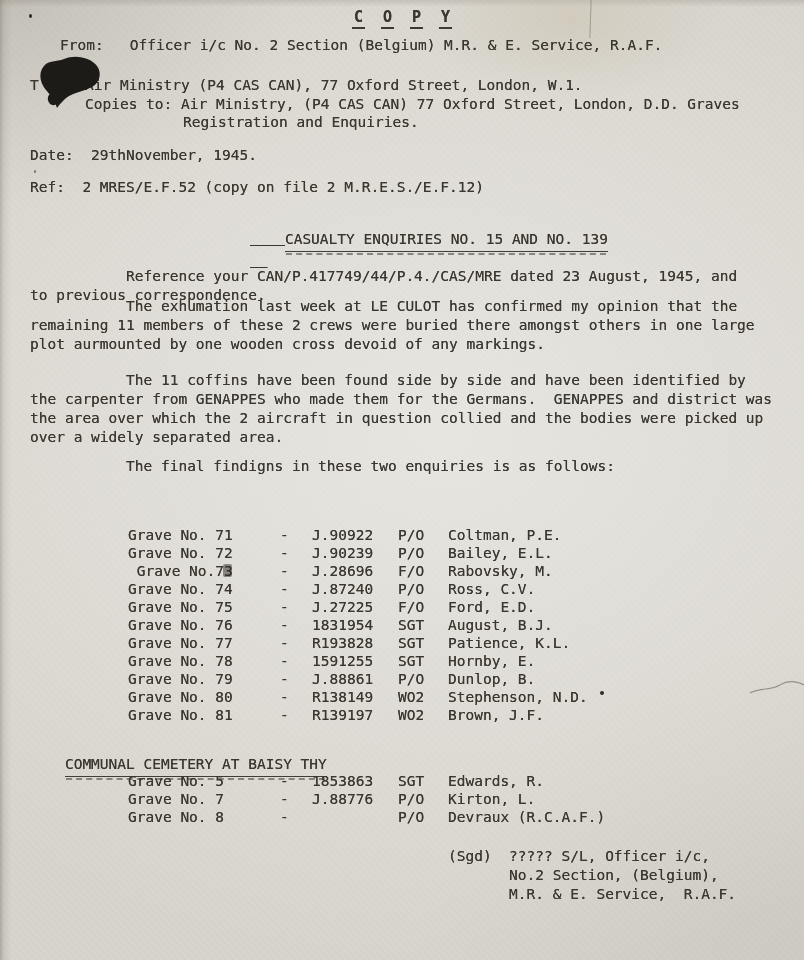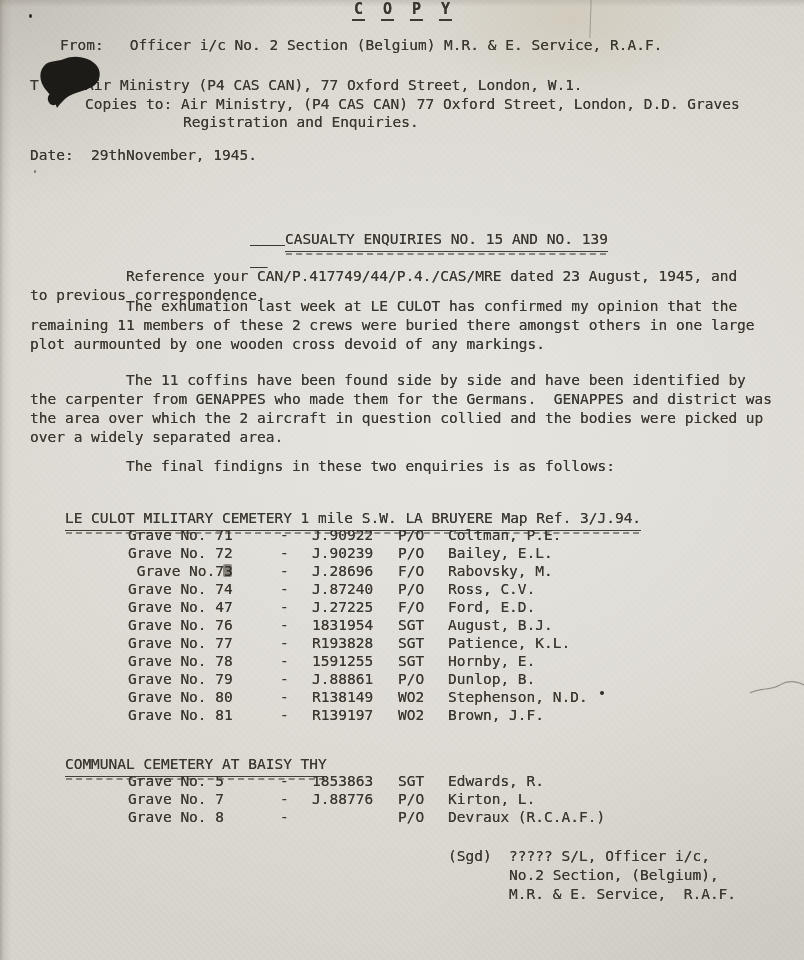--- a/index.html
+++ b/index.html
@@ -12,21 +12,21 @@
       radial-gradient(900px 700px at 55% 45%, rgba(249,248,244,0.50), transparent 78%),
       radial-gradient(420px 300px at 0% 0%, rgba(146,140,128,0.28), transparent 70%),
       radial-gradient(520px 420px at 100% 100%, rgba(160,154,142,0.16), transparent 75%),
       repeating-linear-gradient(47deg, rgba(80,76,66,0.018) 0 2px, transparent 2px 5px),
       linear-gradient(90deg, rgba(104,98,88,0.38) 0px, rgba(104,98,88,0.12) 4px, transparent 11px),
       linear-gradient(180deg, rgba(104,98,88,0.22) 0px, transparent 7px),
       #d7d4cd;
   }
   .t{position:absolute;white-space:pre-wrap;line-height:19px;
      text-shadow:0 0 0.6px rgba(52,49,41,0.8);}
-  .copy-title{position:absolute;top:0;left:0;right:0;text-align:center;}
+  .copy-title{position:absolute;top:8px;left:0;right:0;text-align:center;}
   .copy-letter{display:inline-block;margin:0 8px;padding:0 2px 1px;
      border-bottom:2px solid #3d3a32;font-weight:bold;font-size:15px;
      text-shadow:0 0 0.6px rgba(52,49,41,0.8);}
   .ul2{display:inline-block;border-bottom:1px solid #403d35;padding-bottom:2px;position:relative;}
   .ul2::after{content:"";position:absolute;left:1px;right:2px;bottom:-4px;
      border-bottom:2px dashed rgba(64,61,53,0.55);}
   .grave-table{position:absolute;left:128px;}
   .grow{display:grid;grid-template-columns:152px 32px 86px 50px auto;
      line-height:18px;white-space:pre;position:relative;
      text-shadow:0 0 0.6px rgba(52,49,41,0.8);}
@@ -49,56 +49,54 @@
   <div class="copy-title">
     <span class="copy-letter">C</span><span class="copy-letter">O</span><span class="copy-letter">P</span><span class="copy-letter">Y</span>
   </div>
 
   <div class="t" style="left:30px;top:36px;margin-left:30px;">From:   Officer i/c No. 2 Section (Belgium) M.R. &amp; E. Service, R.A.F.</div>
   <div class="t" style="left:30px;top:76px;">T</div>
   <div class="t" style="left:85px;top:76px;">Air Ministry (P4 CAS CAN), 77 Oxford Street, London, W.1.</div>
   <div class="t" style="left:85px;top:95px;">Copies to: Air Ministry, (P4 CAS CAN) 77 Oxford Street, London, D.D. Graves</div>
   <div class="t" style="left:183px;top:113px;">Registration and Enquiries.</div>
   <div class="t" style="left:30px;top:146px;">Date:  29thNovember, 1945.</div>
+  <div class="t" style="left:30px;top:178px;">Ref:  2 MRES/E.F.52 (copy on file 2 M.R.E.S./E.F.12)</div>
 
   <div class="t" style="left:250px;top:211px;text-decoration:underline;">
     <span class="ul2">CASUALTY ENQUIRIES NO. 15 AND NO. 139</span>
   </div>
 
   <div class="t" style="left:30px;top:244px;width:750px;margin-top:23px;">           Reference your CAN/P.417749/44/P.4./CAS/MRE dated 23 August, 1945, and
 to previous correspondence.</div>
   <div class="t" style="left:30px;top:297px;width:760px;">           The exhumation last week at LE CULOT has confirmed my opinion that the
 remaining 11 members of these 2 crews were buried there amongst others in one large
 plot aurmounted by one wooden cross devoid of any markings.</div>
   <div class="t" style="left:30px;top:371px;width:770px;">           The 11 coffins have been found side by side and have been identified by
 the carpenter from GENAPPES who made them for the Germans.  GENAPPES and district was
 the area over which the 2 aircraft in question collied and the bodies were picked up
 over a widely separated area.</div>
   <div class="t" style="left:30px;top:457px;">           The final findigns in these two enquiries is as follows:</div>
 
-  <div class="t" style="left:30px;top:490px;">
-    <span class="ul2">LE CULOT MILITARY CEMETERY 1 mile S.W. LA BRUYERE Map Ref. 3/J.94.</span>
-  </div>
 
   <div class="grave-table" style="top:526px;">
     <div class="grow">
       <span>Grave No. 71</span><span>-</span><span>J.90922</span><span>P/O</span><span>Coltman, P.E.</span>
     </div>
     <div class="grow">
       <span>Grave No. 72</span><span>-</span><span>J.90239</span><span>P/O</span><span>Bailey, E.L.</span>
     </div>
     <div class="grow">
       <span> Grave No.73</span><span>-</span><span>J.28696</span><span>F/O</span><span>Rabovsky, M.</span>
       <i class="smudge"></i>
     </div>
     <div class="grow">
       <span>Grave No. 74</span><span>-</span><span>J.87240</span><span>P/O</span><span>Ross, C.V.</span>
     </div>
     <div class="grow">
-      <span>Grave No. 47</span><span>-</span><span>J.27225</span><span>F/O</span><span>Ford, E.D.</span>
+      <span>Grave No. 75</span><span>-</span><span>J.27225</span><span>F/O</span><span>Ford, E.D.</span>
     </div>
     <div class="grow">
       <span>Grave No. 76</span><span>-</span><span>1831954</span><span>SGT</span><span>August, B.J.</span>
     </div>
     <div class="grow">
       <span>Grave No. 77</span><span>-</span><span>R193828</span><span>SGT</span><span>Patience, K.L.</span>
     </div>
     <div class="grow">
       <span>Grave No. 78</span><span>-</span><span>1591255</span><span>SGT</span><span>Hornby, E.</span>
     </div>

